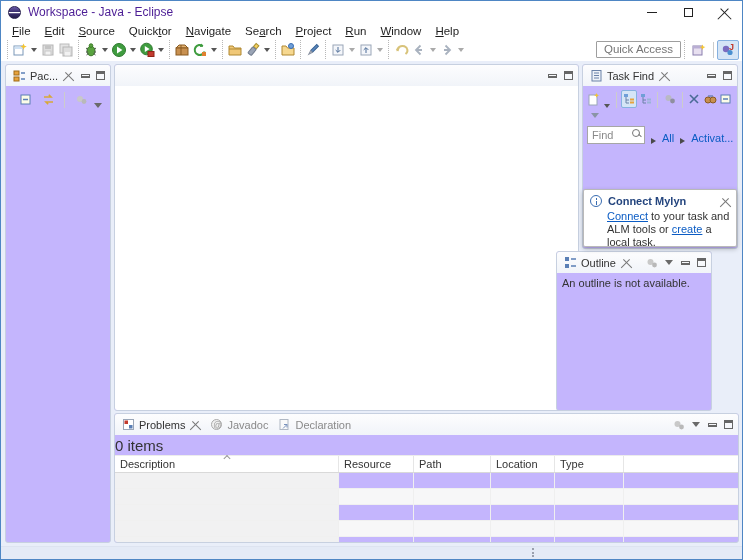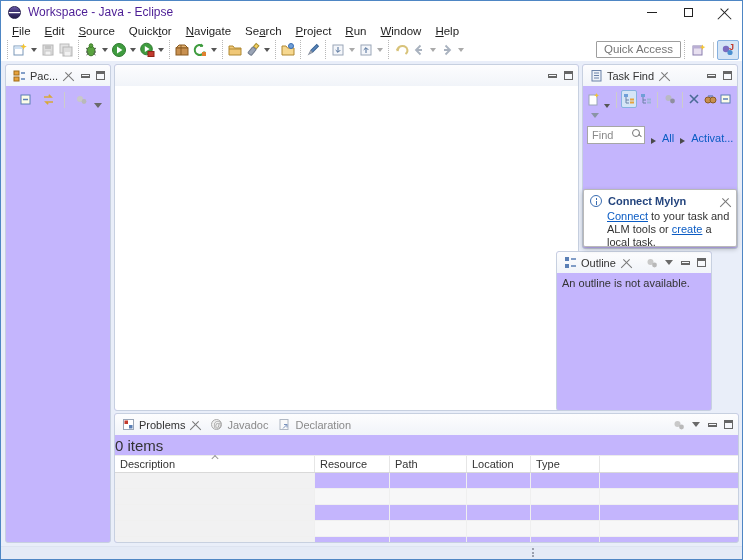--- a/index.html
+++ b/index.html
@@ -89,21 +89,21 @@
 
   
   .items-row { font-size: 15px; color: #333; padding: 2px 0 1px; border-bottom: 1px solid #ececec; }
   .grid-header { display: flex; height: 17px; border-bottom: 1px solid #d9d9d9; background: #fff; }
   .gh-cell { font-size: 11px; color: #333; padding: 2px 5px; border-right: 1px solid #e6e6e6; position: relative; }
   .sort-chev { position: absolute; top: 0px; left: 50%; width: 5px; height: 5px; border-left: 1px solid #999; border-top: 1px solid #999; transform: translateX(-50%) rotate(45deg); }
   .grid-row { display: flex; height: 16px; border-bottom: 1px solid #f0f0f0; }
   .grid-row:nth-child(even) { background: #f7f7f8; }
   .g-cell { border-right: 1px solid #efefef; height: 100%; }
   .g-desc { background: #f1f1f2; }
-  .c0 { width: 200px; } .c1 { width: 75px; } .c2 { width: 77px; } .c3 { width: 64px; } .c4 { width: 69px; } .c5 { flex: 1; border-right: none; }
+  .c0 { width: 224px; } .c1 { width: 75px; } .c2 { width: 77px; } .c3 { width: 64px; } .c4 { width: 69px; } .c5 { flex: 1; border-right: none; }
 
   
   .statusbar { position: absolute; left: 0; right: 0; bottom: 0; height: 13px; background: #e4eaf6; border-top: 1px solid #dde3f0; }
   .status-handle { position: absolute; left: 531px; top: 1px; display: flex; flex-direction: column; gap: 1.5px; }
   .status-handle i { width: 2px; height: 2px; background: #9aa0ae; }
 </style>
 </head>
 <body>
 
 <div class="window">

